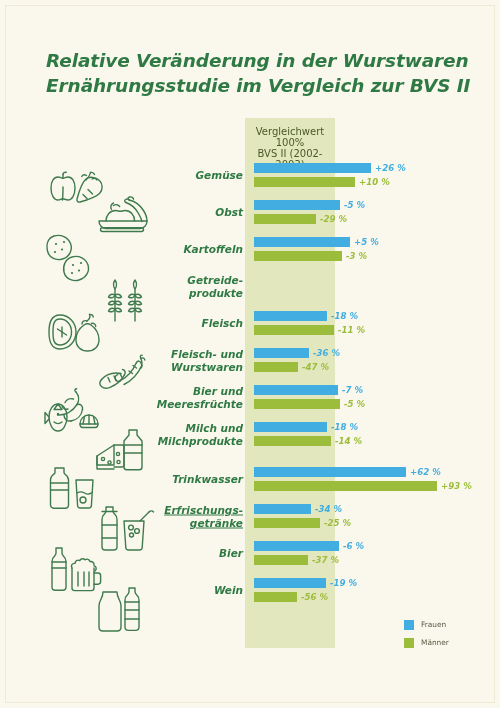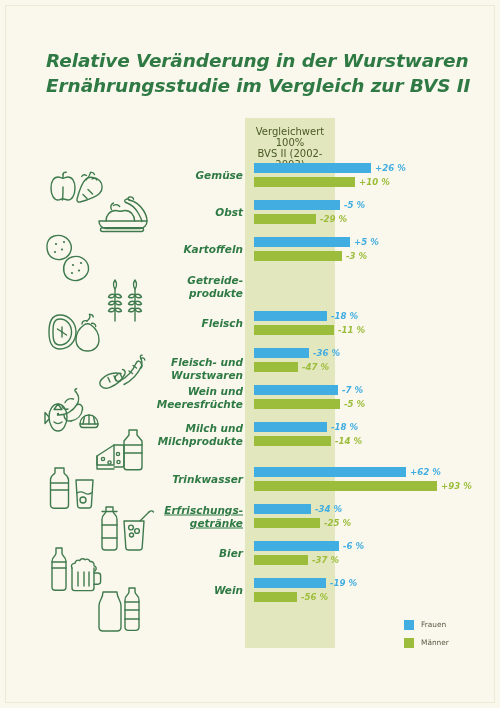--- a/index.html
+++ b/index.html
@@ -428,36 +428,36 @@
           <div class="bar-value women" style="left:77px;">-18 %</div>
         </div>
         <div class="bar-track men">
           <div class="bar men" style="width:80px;"></div>
           <div class="bar-value men" style="left:84px;">-11 %</div>
         </div>
       </div>
     </div>
 
     <div class="row" style="top:345px;">
-      <div class="cat-label" style="white-space:pre-line;margin-top:8px;">Fleisch- und
+      <div class="cat-label" style="white-space:pre-line;">Fleisch- und
 Wurstwaren</div>
       <div class="bars">
         <div class="bar-track women">
           <div class="bar women" style="width:55px;"></div>
           <div class="bar-value women" style="left:59px;">-36 %</div>
         </div>
         <div class="bar-track men">
           <div class="bar men" style="width:44px;"></div>
           <div class="bar-value men" style="left:48px;">-47 %</div>
         </div>
       </div>
     </div>
 
     <div class="row" style="top:382px;">
-      <div class="cat-label" style="white-space:pre-line;">Wein und
+      <div class="cat-label" style="white-space:pre-line;">Bier und
 Meeresfrüchte</div>
       <div class="bars">
         <div class="bar-track women">
           <div class="bar women" style="width:84px;"></div>
           <div class="bar-value women" style="left:88px;">-7 %</div>
         </div>
         <div class="bar-track men">
           <div class="bar men" style="width:86px;"></div>
           <div class="bar-value men" style="left:90px;">-5 %</div>
         </div>

